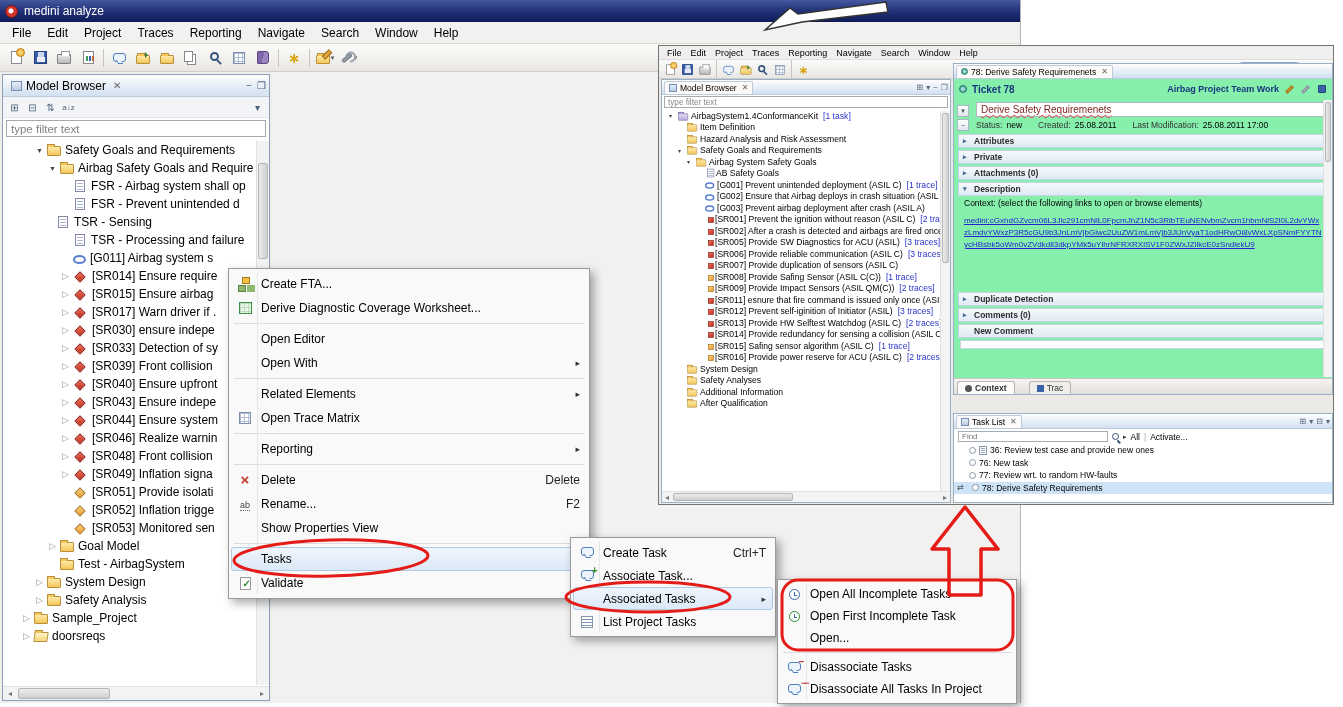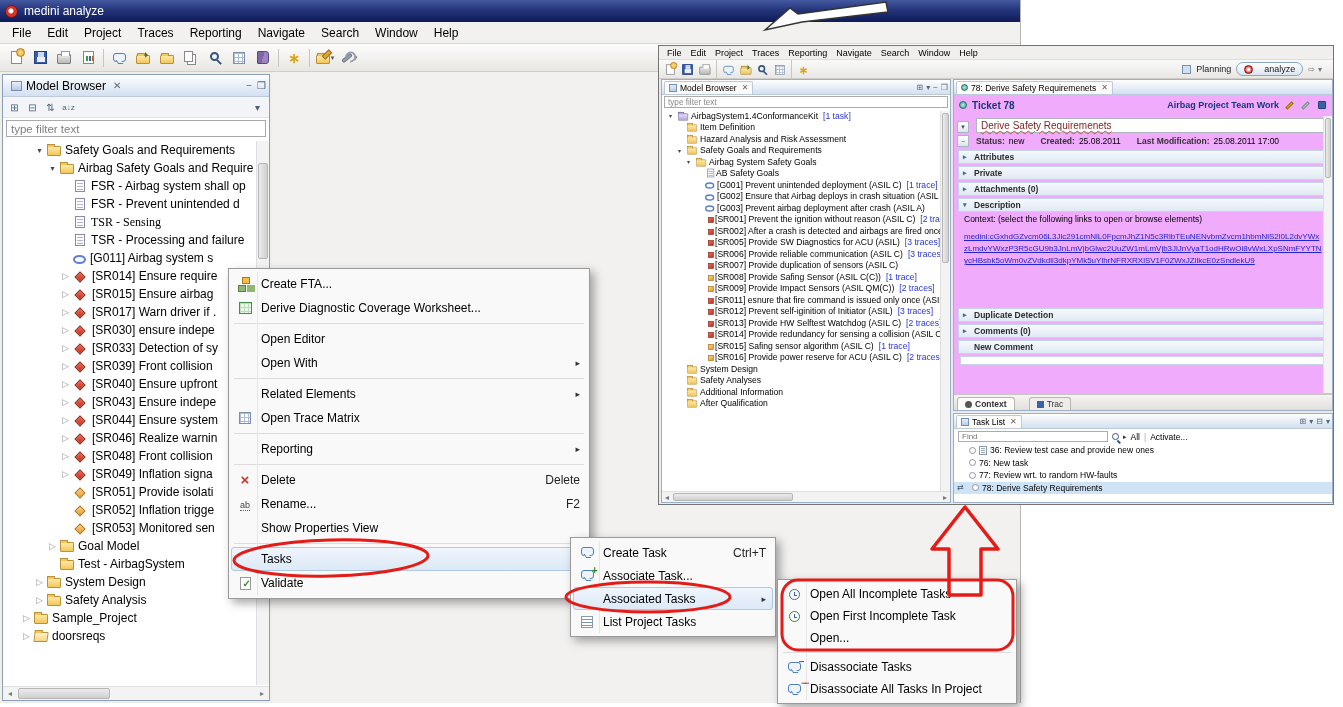--- a/index.html
+++ b/index.html
@@ -130,21 +130,21 @@
   .i-menubar .mi{padding:1px 4px}
   .i-toolbar{position:absolute;left:0;top:14px;right:0;height:19px;background:linear-gradient(#fafaf9,#e9e7e4);border-bottom:1px solid #cfcdc9;display:flex;align-items:center;padding:0 3px}
   .persp{margin-left:auto;display:flex;align-items:center;gap:5px;font-size:9px;padding-right:6px;color:#222}
   .pplan-ic{width:9px;height:9px;background:#cfe0f2;border:1px solid #7593b5;flex:none}
   .ppill{display:flex;align-items:center;gap:11px;border:1px solid #8aa7c8;border-radius:8px;padding:1px 7px;background:linear-gradient(#fff,#dbe6f2)}
   .pana-ic{width:9px;height:9px;border-radius:50%;background:radial-gradient(#fff 15%,#d6332a 70%);border:1px solid #8c1710;flex:none}
   .navglyphs{display:flex;gap:3px;color:#777;font-size:8px;padding-right:2px}
 
   .i-panel{position:absolute;background:#fff;border:1px solid #9ab0c8;display:flex;flex-direction:column}
   #imb{left:2px;top:33px;width:290px;height:424px}
-  #iticket{left:294px;top:33px;width:380px;height:332px;background:#f0abfc}
+  #iticket{left:294px;top:17px;width:380px;height:332px;background:#86efac}
   #itasklist{left:294px;top:367px;width:380px;height:90px}
   .i-tabbar{height:15px;background:linear-gradient(#fefefe,#d2e0f0);border-bottom:1px solid #bccadb;display:flex;align-items:center;padding:0 2px;flex:none;font-size:8.5px}
   .i-tab{display:flex;align-items:center;gap:3px;padding:1px 4px;background:#fcfbfa;border:1px solid #bccadb;border-bottom:none;border-radius:2px 2px 0 0}
   .i-tab .tabclose{font-size:8px;margin-left:2px}
   .i-winbtns{margin-left:auto;display:flex;gap:3px;color:#54677d;font-size:8px}
   .i-filter{height:12px;margin:1px 2px;border:1px solid #aaa;font-size:8.2px;color:#888;padding:0 3px;flex:none;font-family:inherit;background:#fff}
   .tree.small{font-size:8.6px;padding:1px 11px 0 0}
   .small .trow{height:11.5px}
   .small .arrow{width:9px;font-size:6px}
   .small .ibox{height:10px;gap:2px;padding:0 2px;border-radius:2px}
@@ -161,21 +161,21 @@
   .hic{width:11px;height:11px;display:flex;align-items:center;justify-content:center}
   .hic-pencil{width:9px;height:3px;background:#e0a33c;border:1px solid #9a6e1d;transform:rotate(-45deg)}
   .hic-pencil2{width:9px;height:3px;background:#b9c2cc;border:1px solid #7d868f;transform:rotate(-45deg)}
   .hic-blue{width:8px;height:8px;background:#3a62a8;border:1px solid #24427a;border-radius:1px}
   .tkt-body{position:relative;flex:1;overflow:hidden}
   .lstrip{position:absolute;left:3px;top:6px;display:flex;flex-direction:column;gap:2px}
   .lsbtn{width:12px;height:12px;border:1px solid #aab6c4;background:linear-gradient(#fff,#dfe5ec);font-size:7px;display:flex;align-items:center;justify-content:center;color:#456}
   .tkt-title{margin:3px 8px 0 22px;height:15px;border:1px solid #b0b6bd;background:#fff;display:flex;align-items:center;padding:0 4px;font-size:10px;color:#7c1f1f;
              text-decoration:underline wavy #d44 1px}
   .tkt-status{display:flex;gap:16px;margin:3px 8px 4px 22px;font-size:8.5px;align-items:center}
-  .sl{color:#333;font-weight:bold}.sv{color:#000;margin-left:4px}
+  .sl{color:#333;font-weight:normal}.sv{color:#000;margin-left:4px}
   .secbar{margin:0 4px 2px 4px;height:14px;background:linear-gradient(#f6f9fc,#dfe9f4);border:1px solid #c5d4e5;display:flex;align-items:center;gap:4px;padding:0 4px;
           font-size:8.5px;font-weight:bold;color:#2c2c2c;flex:none}
   .secarr{font-size:7px;color:#4a6a96;width:7px}
   .desc{margin:2px 10px;font-size:8.5px;height:92px;overflow:hidden}
   .desc .ctx{margin-bottom:7px}
   .linktxt{color:#2323d3;word-break:break-all;font-size:8px;line-height:1.5;text-decoration:underline}
   .combox{margin:2px 6px;height:9px;border:1px solid #c5d4e5;background:#fff}
   .tkt-footer{position:absolute;left:0;right:0;bottom:0;height:16px;background:linear-gradient(#f6f5f3,#e2dfdb);border-top:1px solid #c9c5c0;display:flex;align-items:flex-end;padding-left:3px;gap:14px}
   .ftab{display:flex;align-items:center;gap:3px;font-size:8.5px;padding:1px 7px;border:1px solid #b9b5b0;border-bottom:none;border-radius:3px 3px 0 0;background:#efedea;color:#333}
   .ftab.active{background:#fcfbfa;font-weight:bold}
@@ -316,21 +316,21 @@
               <span class="tlabel">FSR - Airbag system shall op</span>
             </span>
           </div>
           <div class="trow" style="padding-left: 57px;">
             <span class="arrow"></span>
             <span class="ibox">
               <span class="tic tic-doc"></span>
               <span class="tlabel">FSR - Prevent unintended d</span>
             </span>
           </div>
-          <div class="trow" style="padding-left: 57px; font-family: Liberation Serif, serif;">
+          <div class="trow" style="padding-left: 40px;">
             <span class="arrow"></span>
             <span class="ibox">
               <span class="tic tic-doc"></span>
               <span class="tlabel">TSR - Sensing</span>
             </span>
           </div>
           <div class="trow" style="padding-left: 57px;">
             <span class="arrow"></span>
             <span class="ibox">
               <span class="tic tic-doc"></span>

